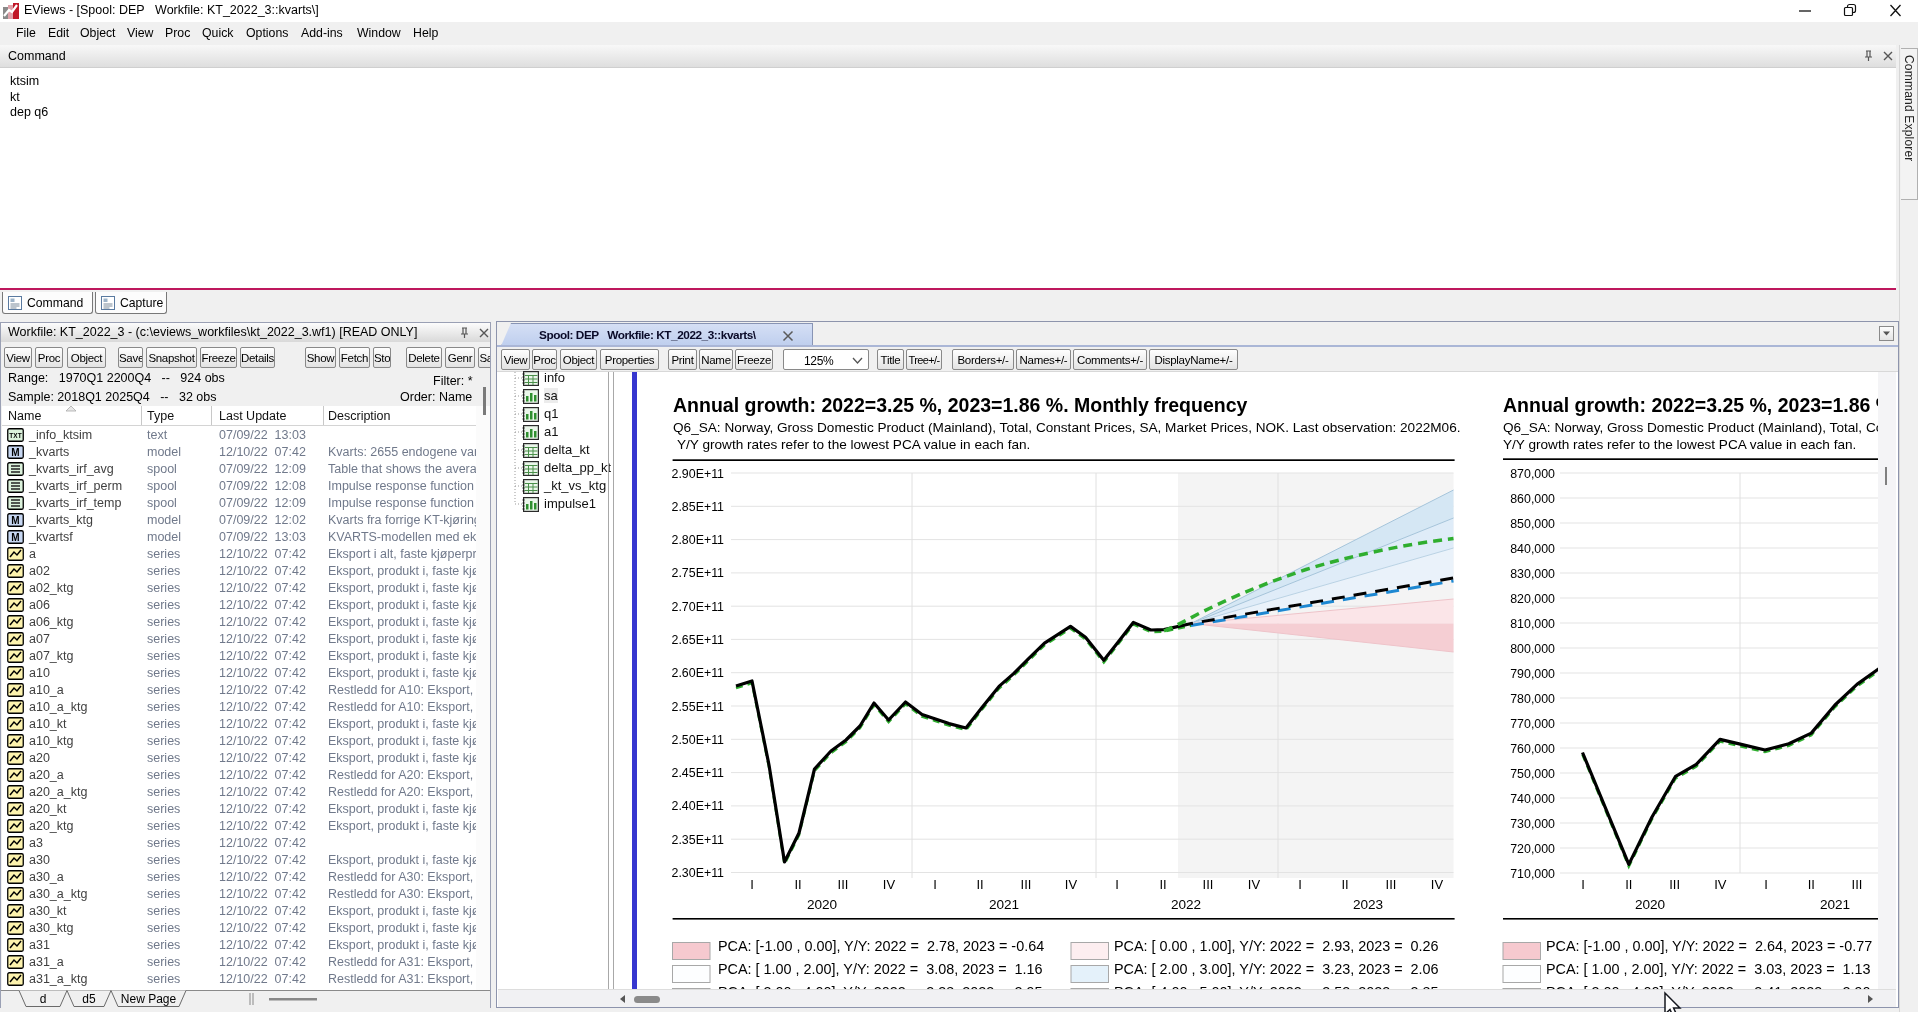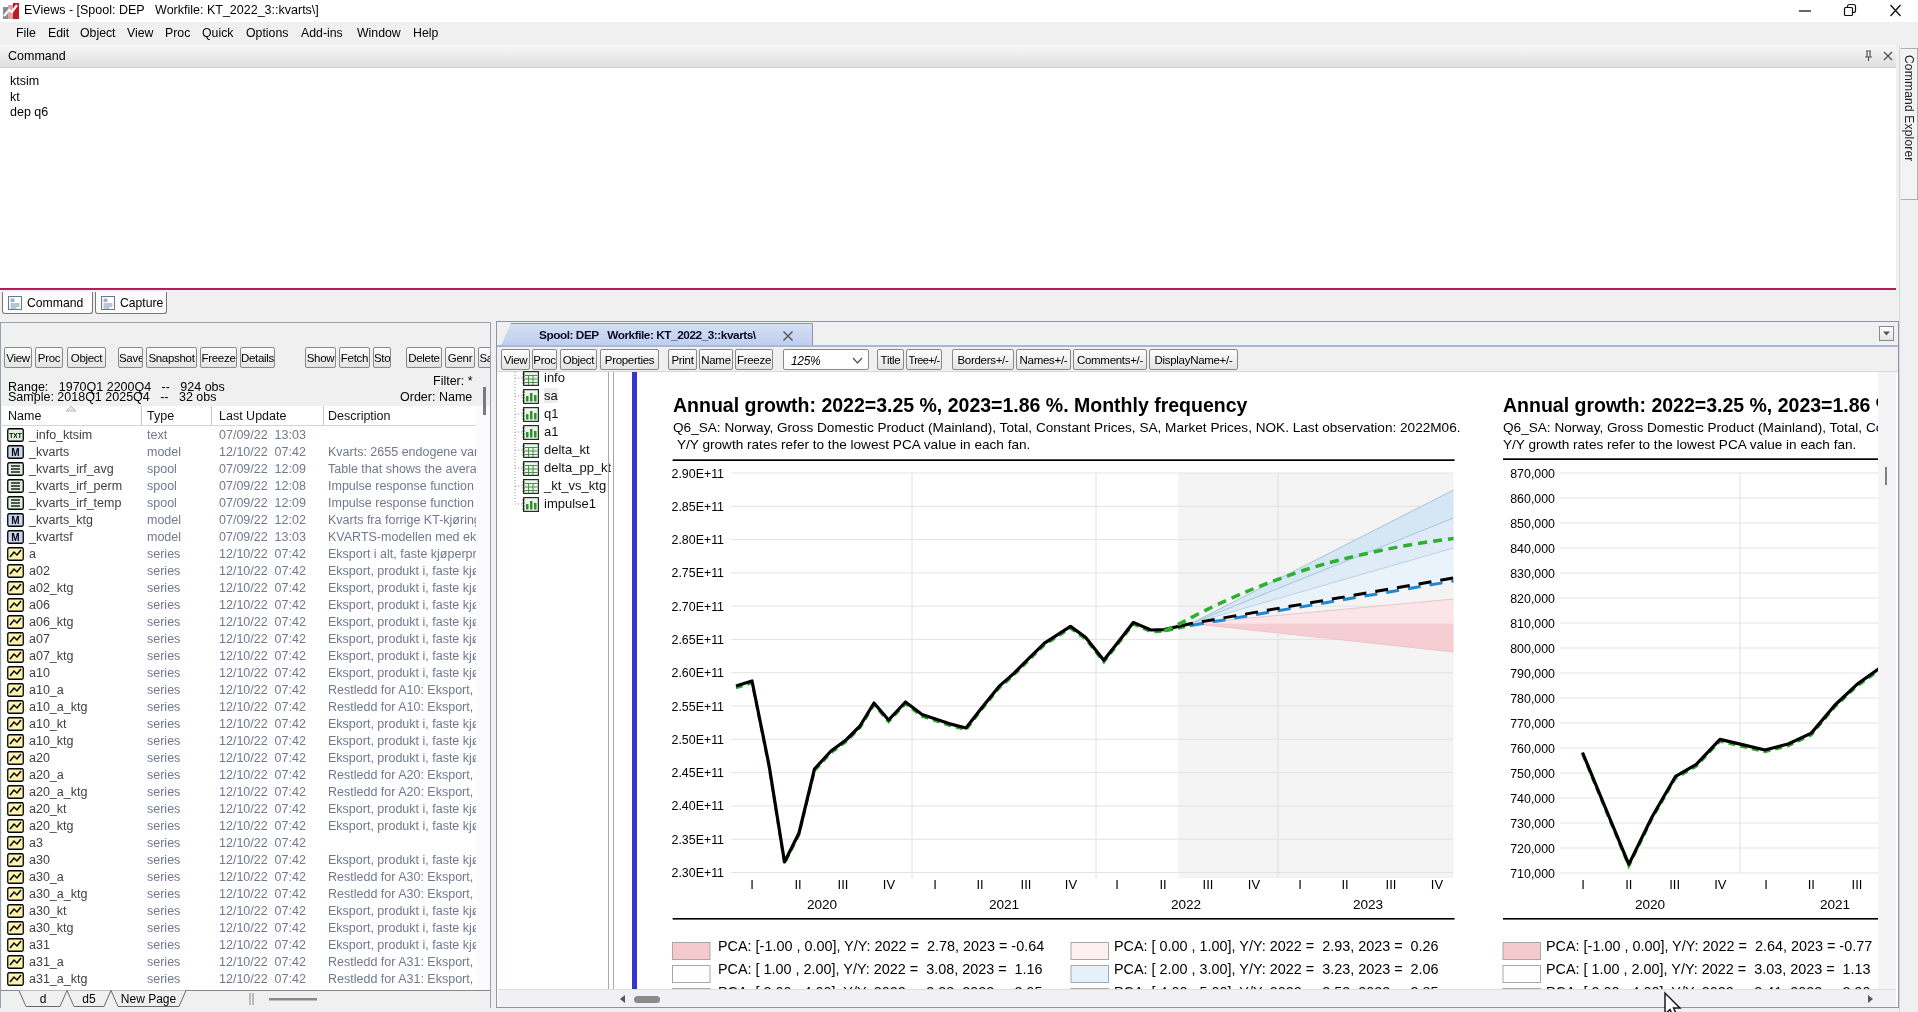--- a/index.html
+++ b/index.html
@@ -110,37 +110,44 @@
       <line x1="2.5" y1="8" x2="11.5" y2="8" stroke="#7a8a9a"></line>
       <line x1="2.5" y1="10" x2="11.5" y2="10" stroke="#7a8a9a"></line>
       <line x1="2.5" y1="12" x2="8.5" y2="12" stroke="#7a8a9a"></line>
     </svg>
 </div>
 <div class="abs" id="dock"></div>
 <div class="abs" id="docktab">
     <span>Command Explorer</span>
   </div>
 <div class="abs" id="wf">
+<div id="wfhead">
+      <span class="t">Workfile: KT_2022_3 - (c:\eviews_workfiles\kt_2022_3.wf1) [READ ONLY]</span>
+<svg class="abs" style="left:458px;top:4px" width="32" height="13" viewBox="0 0 32 13">
+<path d="M3 1 L8 1 M4 1 L4 7 M7 1 L7 7 M2 7 L9 7 M5.5 7 L5.5 11" stroke="#555" stroke-width="1.2" fill="none"></path>
+<path d="M21 2 L29 10 M29 2 L21 10" stroke="#555" stroke-width="1.4"></path>
+</svg>
+</div>
 <div class="abs" style="left:0;top:19px;width:489px;height:27px;background:#f0f0f0;overflow:hidden;">
 <div class="btn" style="left:3px;top:5px;width:28px;">View</div>
 <div class="btn" style="left:34px;top:5px;width:28px;">Proc</div>
 <div class="btn" style="left:66px;top:5px;width:39px;">Object</div>
 <div class="btn" style="left:117px;top:5px;width:25px;">Save</div>
 <div class="btn" style="left:145px;top:5px;width:51px;">Snapshot</div>
 <div class="btn" style="left:199px;top:5px;width:37px;">Freeze</div>
 <div class="btn" style="left:239px;top:5px;width:35px;">Details+/-</div>
 <div class="btn" style="left:304px;top:5px;width:31px;">Show</div>
 <div class="btn" style="left:338px;top:5px;width:31px;">Fetch</div>
 <div class="btn" style="left:372px;top:5px;width:18px;">Store</div>
 <div class="btn" style="left:405px;top:5px;width:36px;">Delete</div>
 <div class="btn" style="left:444px;top:5px;width:30px;">Genr</div>
 <div class="btn" style="left:477px;top:5px;width:40px;">Sample</div>
 </div>
 <div class="abs" id="wfinfo" style="left:0;top:46px;width:489px;height:37px;background:#f0f0f0;">
-<span style="left:7px;top:11px;">Range:&nbsp;  1970Q1 2200Q4&nbsp;  --&nbsp;  924 obs</span>
+<span style="left:7px;top:2px;">Range:&nbsp;  1970Q1 2200Q4&nbsp;  --&nbsp;  924 obs</span>
 <span style="left:432px;top:5px;">Filter: *</span>
 <span style="left:7px;top:21px;">Sample: 2018Q1 2025Q4&nbsp;  --&nbsp;  32 obs</span>
 <span style="left:399px;top:21px;">Order: Name</span>
 </div>
 <div class="abs" id="wflist">
 <div class="hdr" style="left:6px;">Name</div>
       <div class="hdr" style="left:145px;">Type</div>
       <div class="hdr" style="left:217px;">Last Update</div>
       <div class="hdr" style="left:326px;">Description</div>
 <div class="colline" style="left:139px;"></div>
@@ -520,21 +527,21 @@
 <div class="btn" style="left:103px;top:2px;width:59px;">Properties</div>
 <div class="btn" style="left:171px;top:2px;width:29px;">Print</div>
 <div class="btn" style="left:202px;top:2px;width:34px;">Name</div>
 <div class="btn" style="left:238px;top:2px;width:38px;">Freeze</div>
 <div class="btn" style="left:380px;top:2px;width:27px;">Title</div>
 <div class="btn" style="left:409px;top:2px;width:36px;font-size:11px;letter-spacing:-0.6px;">Tree+/-</div>
 <div class="btn" style="left:455px;top:2px;width:62px;">Borders+/-</div>
 <div class="btn" style="left:519px;top:2px;width:55px;">Names+/-</div>
 <div class="btn" style="left:576px;top:2px;width:74px;">Comments+/-</div>
 <div class="btn" style="left:652px;top:2px;width:89px;">DisplayName+/-</div>
-<div class="btn" style="left:286px;top:2px;width:86px;text-align:left;padding-left:7px;background:#fff;font-size:12px;font-style:italic;">125%<svg class="abs" style="right:5px;top:7px" width="11" height="8" viewBox="0 0 11 8">
+<div class="btn" style="left:286px;top:2px;width:86px;text-align:left;padding-left:20px;background:#fff;font-size:12px;">125%<svg class="abs" style="right:5px;top:7px" width="11" height="8" viewBox="0 0 11 8">
           <path d="M1 1 L5.5 6 L10 1" fill="none" stroke="#555" stroke-width="1.3"></path>
         </svg></div>
 </div>
 <div class="abs" id="sptree">
 <svg class="abs" style="left:24px;top:-1px" width="17" height="15" viewBox="0 0 17 15">
         <rect x="1.6" y="0.6" width="14.8" height="13.8" fill="#eaf6ea" stroke="#2a2a2a" stroke-width="1.2"></rect>
         <path d="M2.5 4.5 L15.5 4.5 M2.5 8 L15.5 8 M2.5 11.5 L15.5 11.5 M6.5 4.5 L6.5 14 M11 4.5 L11 14" stroke="#4a8f4a" stroke-width="1"></path>
         <path d="M0.5 3 L2.5 3 M0.5 6 L2.5 6 M0.5 9 L2.5 9 M0.5 12 L2.5 12" stroke="#111" stroke-width="1"></path>
       </svg>
       <div class="titem" style="top:-2px;">info</div>

